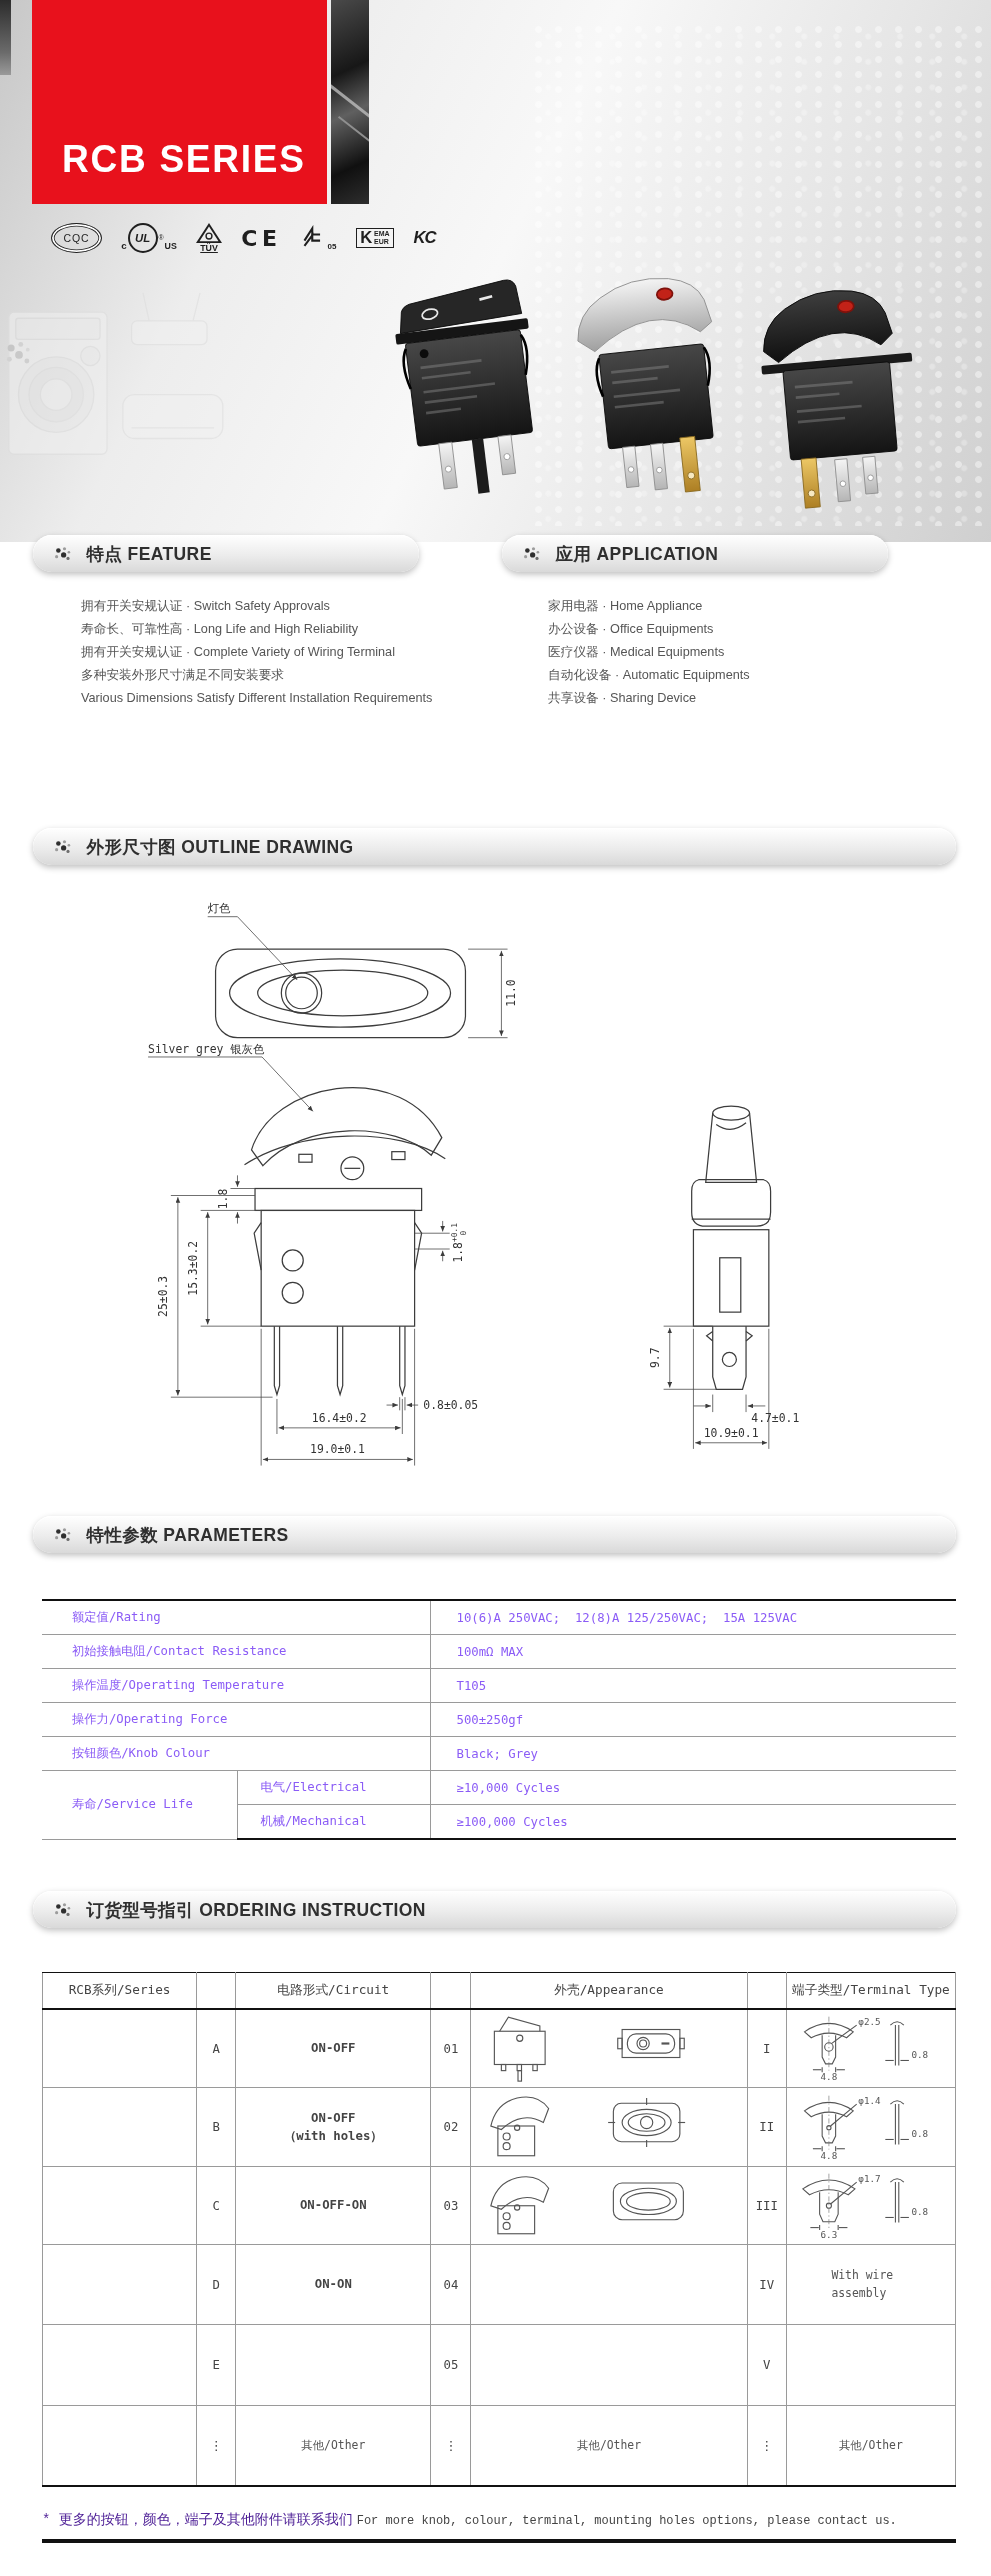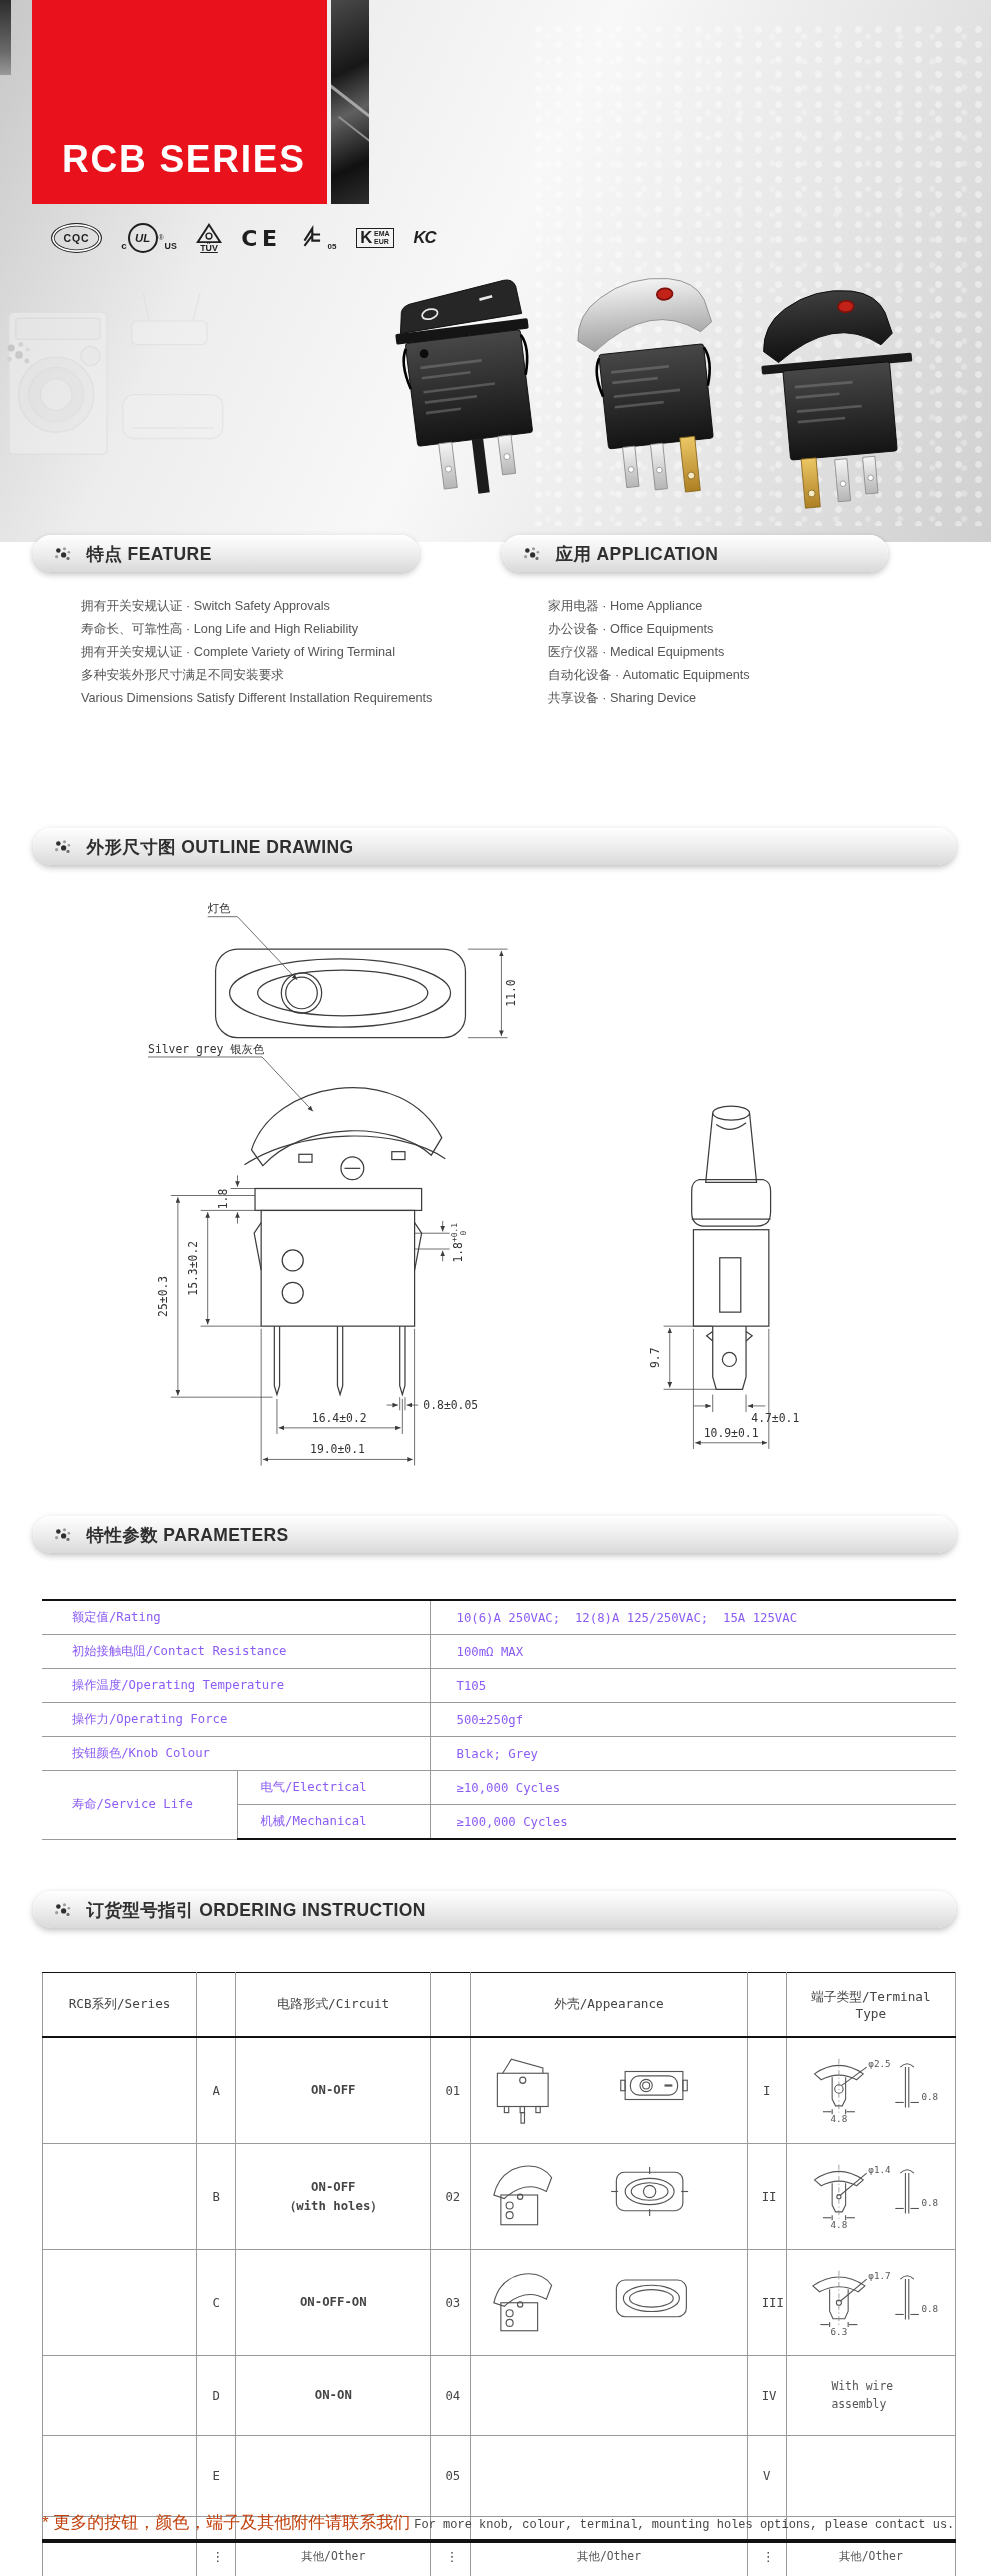--- a/index.html
+++ b/index.html
@@ -21,21 +21,21 @@
   .strip{position:absolute;left:331px;top:0;width:38px;height:204px;overflow:hidden;
        background:linear-gradient(155deg,#4a4a4a 0%,#171717 35%,#606060 55%,#101010 80%,#2e2e2e 100%);}
   .strip i{position:absolute;left:-8.8px;top:105px;width:70px;height:2.6px;background:#bdbdbd;
        transform:rotate(38deg);opacity:.8;}
   .strip b{position:absolute;left:1.8px;top:132px;width:53px;height:1.8px;background:#8f8f8f;
        transform:rotate(38deg);}
 
   
   .certs{position:absolute;left:51px;top:218px;height:40px;display:flex;align-items:center;gap:19.3px;color:#1f1f1f;}
   .cqc{width:49px;height:28px;border:1.8px solid #1f1f1f;border-radius:50%;display:flex;align-items:center;
-       justify-content:center;font-size:10.5px;font-weight:700;letter-spacing:0.9px;
+       justify-content:center;font-size:10.5px;font-weight:400;letter-spacing:0.9px;
        box-shadow:inset 0 0 0 1.8px #fff,inset 0 0 0 2.6px #1f1f1f;}
   .ullogo{display:flex;align-items:flex-end;gap:0.9px;}
   .ullogo .c{font-size:9.7px;font-weight:700;margin-bottom:1.8px;}
   .ullogo .ring{width:26px;height:26px;border:2.6px solid #1f1f1f;border-radius:50%;display:flex;
        align-items:center;justify-content:center;font-size:11.4px;font-weight:800;font-style:italic;position:relative;}
   .ullogo .reg{font-size:7px;position:relative;top:-12.3px;}
   .ullogo .us{font-size:8.8px;font-weight:700;margin-bottom:1.8px;}
   .tuv{display:flex;flex-direction:column;align-items:center;}
   .tuv svg{display:block;}
   .tuv span{font-size:8.8px;font-weight:800;margin-top:-1.8px;text-decoration:underline;}
@@ -78,30 +78,30 @@
        border-top:2.6px solid #111;}
   .param-table td{border-bottom:0.9px solid #9a9a9a;height:33px;padding:0;}
   .param-table td.lab{padding-left:30px;}
   .param-table td.val{border-left:0.9px solid #9a9a9a;padding-left:26px;white-space:pre;}
   .param-table td.sublab{border-left:0.9px solid #9a9a9a;padding-left:23px;}
   .param-table tr.last td{border-bottom:2.6px solid #111;}
 
   
   .order-table{position:absolute;left:42px;top:1972px;width:914px;border-collapse:collapse;
        font-family:"DejaVu Sans Mono","DejaVu Sans",monospace;font-size:12.3px;color:#444;table-layout:fixed;}
-  .order-table th,.order-table td{border:0.9px solid #9a9a9a;text-align:center;vertical-align:middle;padding:14px;}
+  .order-table th,.order-table td{border:0.9px solid #9a9a9a;text-align:center;vertical-align:middle;padding:0;}
   .order-table thead th{height:35px;font-weight:400;font-size:12.7px;border-bottom:2.6px solid #111;border-top:1.8px solid #111;}
   .order-table tbody tr:last-child td{border-bottom:2.6px solid #111;}
   .order-table .circuit{font-weight:700;line-height:1.5;}
   .order-table .smalltxt{font-size:11.4px;color:#555;line-height:1.5;}
   .vdots{font-size:13px;letter-spacing:0;}
 
   
   .foot-note{position:absolute;left:42px;top:2511px;white-space:nowrap;}
-  .foot-note .zh{font-size:17px;color:#c2410c;}
+  .foot-note .zh{font-size:14px;color:#4c1d95;font-family:Liberation Mono, monospace;}
   .foot-note .en{font-size:12px;color:#444;font-family:Liberation Mono, monospace;}
   .foot-line{position:absolute;left:42px;top:2539px;width:914px;height:3.5px;background:#111;}
 
   .left-dots{position:absolute;left:3.5px;top:340px;}
 </style>
 </head>
 <body>
 
 <div class="page">
 

